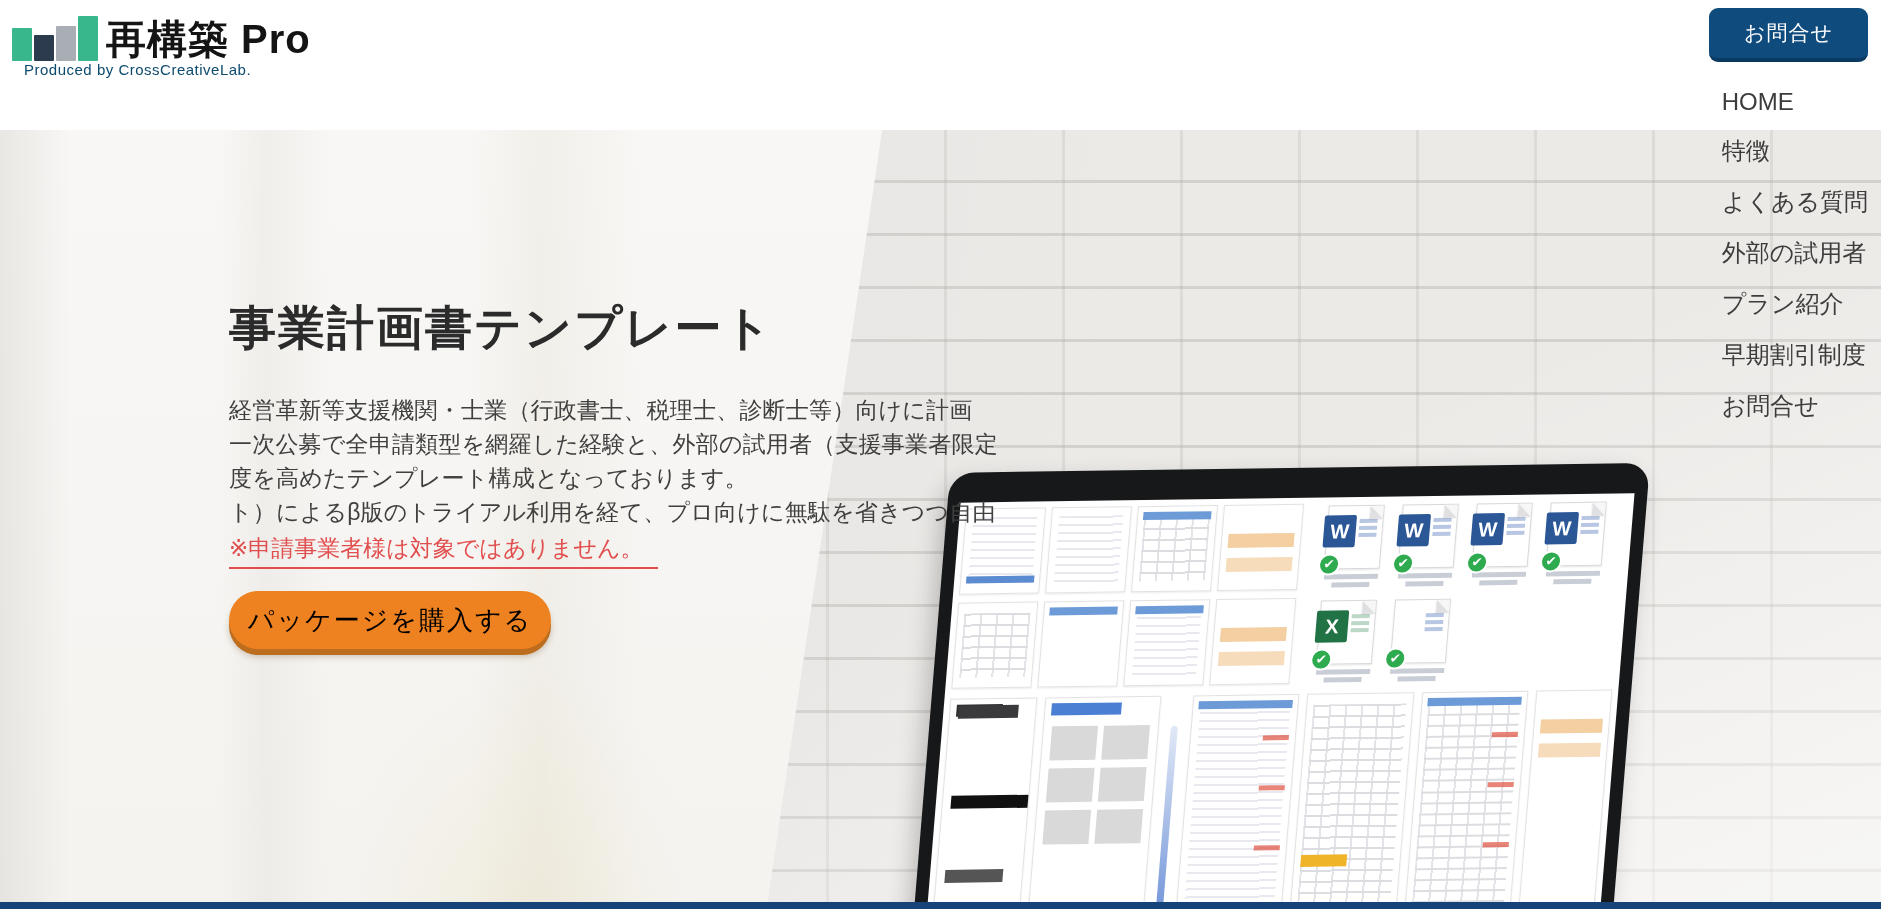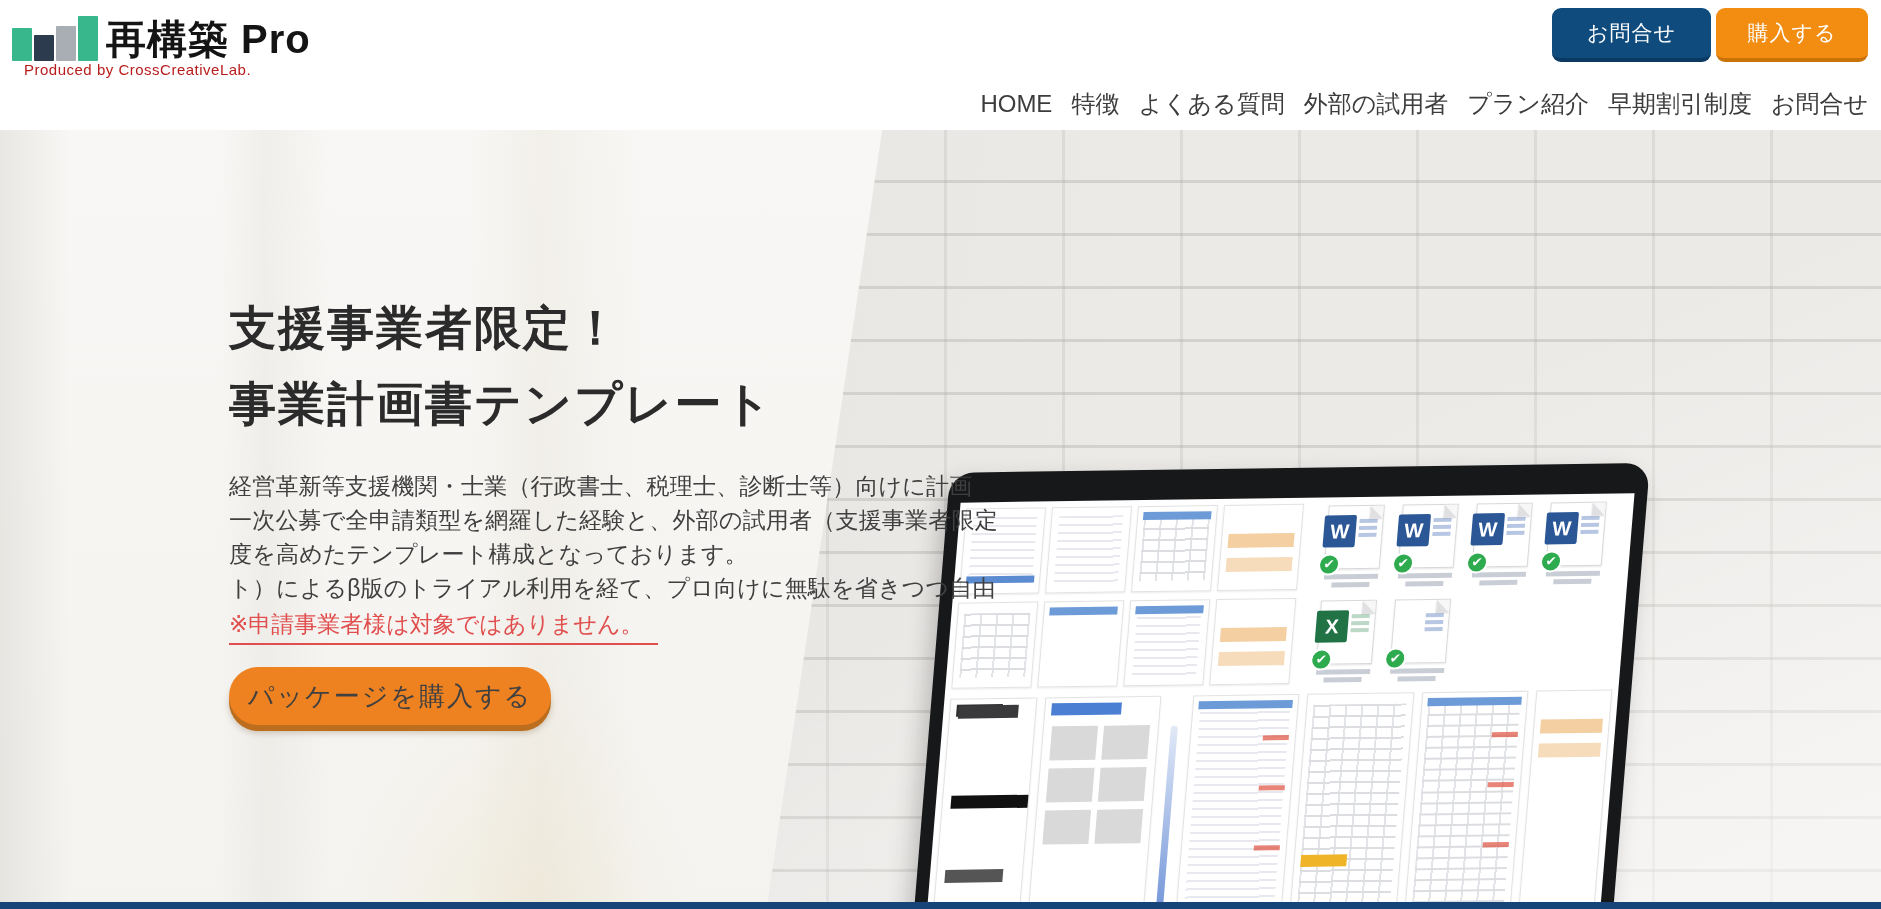--- a/index.html
+++ b/index.html
@@ -26,29 +26,29 @@
   
   .header{position:absolute;left:0;top:0;width:100%;height:130px;background:#fff;z-index:30;}
   .logo{position:absolute;left:10px;top:10px;}
   .logo-bars{position:absolute;left:2px;top:3px;width:88px;height:48px;}
   .logo-bars i{position:absolute;bottom:0;width:20px;border-radius:1px;}
   .logo-bars i:nth-child(1){left:0;height:33px;background:var(--logo-green);}
   .logo-bars i:nth-child(2){left:22px;height:26px;background:var(--logo-navy);}
   .logo-bars i:nth-child(3){left:44px;height:35px;background:var(--logo-gray);}
   .logo-bars i:nth-child(4){left:66px;height:45px;background:var(--logo-green);}
   .logo-title{position:absolute;left:96px;top:2px;font-size:40px;font-weight:800;color:#141414;letter-spacing:1px;white-space:nowrap;}
-  .logo-sub{position:absolute;left:14px;top:51px;font-size:15px;color:#b91c1c;white-space:nowrap;letter-spacing:.5px;}
+  .logo-sub{position:absolute;left:14px;top:51px;font-size:15px;color:#0c4a6e;white-space:nowrap;letter-spacing:.5px;}
 
   .header-buttons{position:absolute;right:13px;top:8px;display:flex;gap:5px;}
   .hbtn{display:flex;align-items:center;justify-content:center;height:54px;border:none;border-radius:9px;
         color:#fff;font-size:21px;font-family:inherit;cursor:pointer;letter-spacing:1px;}
   .hbtn.contact{width:159px;background:var(--navy-button);border-bottom:4px solid var(--navy-button-dark);}
   .hbtn.buy{width:152px;background:var(--orange-button);border-bottom:4px solid var(--orange-button-dark);}
 
-  .main-nav{position:absolute;right:13px;top:88px;display:flex;gap:19px;align-items:baseline;}
+  .main-nav{position:absolute;right:13px;top:88px;display:flex;gap:19px;align-items:baseline;flex-direction:column;}
   .main-nav a{font-size:24px;color:#3c3c3c;text-decoration:none;white-space:nowrap;cursor:pointer;}
 
   
   .hero{position:absolute;left:0;top:130px;width:1881px;height:773px;overflow:hidden;
         background:linear-gradient(180deg,#f8f7f5,#f4f3f0);}
   .bg-left{position:absolute;inset:0;
      background-image:
        linear-gradient(90deg,rgba(200,195,188,.30) 0px,rgba(255,255,255,0) 70px),
        linear-gradient(90deg,rgba(255,255,255,0) 220px,rgba(208,202,192,.18) 265px,rgba(255,255,255,0) 330px),
        linear-gradient(90deg,rgba(255,255,255,0) 470px,rgba(222,214,196,.22) 540px,rgba(255,255,255,0) 640px),
@@ -129,21 +129,21 @@
   .fi-caption i:nth-child(2){width:38px;}
 
   
   .hero-copy{position:absolute;left:229px;top:160px;z-index:10;}
   .hero-heading{font-size:47px;font-weight:800;color:#2b2b2b;line-height:76px;letter-spacing:2px;white-space:nowrap;}
   .hero-paragraph{margin-top:27px;font-size:23px;color:#3f3f3f;line-height:34px;letter-spacing:.2px;}
   .hero-paragraph span{display:block;white-space:nowrap;}
   .hero-note{display:inline-block;margin-top:4px;font-size:23px;color:var(--note-red);
              border-bottom:2px solid var(--note-red);padding-bottom:3px;padding-right:14px;white-space:nowrap;}
   .cta-button{display:flex;align-items:center;justify-content:center;margin-top:22px;width:322px;height:58px;
-             border:none;border-radius:30px;background:var(--cta-orange);color:#404040;font-size:26px;
+             border:none;border-radius:30px;background:var(--cta-orange);color:#000000;font-size:26px;
              font-family:inherit;letter-spacing:2px;cursor:pointer;
              box-shadow:0 6px 0 var(--cta-shadow),0 8px 6px rgba(90,60,20,.25);}
 
   .bottom-bar{position:absolute;left:0;top:902px;width:100%;height:7px;background:var(--bottom-bar);z-index:40;}
 </style>
 </head>
 <body>
 
 <div class="page">
 
@@ -154,21 +154,20 @@
           <i></i>
           <i></i>
           <i></i>
         </div>
       <div class="logo-title">再構築 Pro</div>
       <div class="logo-sub">Produced by CrossCreativeLab.</div>
     </div>
 
     <div class="header-buttons">
       <button class="hbtn contact">お問合せ</button>
-      <button class="hbtn buy">購入する</button>
     </div>
 
     <nav class="main-nav" id="main-nav">
         <a>HOME</a>
         <a>特徴</a>
         <a>よくある質問</a>
         <a>外部の試用者</a>
         <a>プラン紹介</a>
         <a>早期割引制度</a>
         <a>お問合せ</a>
@@ -333,21 +332,20 @@
               </div>
           </div>
           <div class="pg lg pg-orange pg-bluebar" style="width:80px"></div>
         </div>
 
       </div>
     </div>
 
     <div class="hero-copy">
       <div class="hero-heading">
-        <div>支援事業者限定！</div>
         <div>事業計画書テンプレート</div>
       </div>
       <div class="hero-paragraph" id="hero-paragraph">
           <span>経営革新等支援機関・士業（行政書士、税理士、診断士等）向けに計画</span>
           <span>一次公募で全申請類型を網羅した経験と、外部の試用者（支援事業者限定</span>
           <span>度を高めたテンプレート構成となっております。</span>
           <span>ト）によるβ版のトライアル利用を経て、プロ向けに無駄を省きつつ自由</span>
         </div>
       <div><span class="hero-note">※申請事業者様は対象ではありません。</span></div>
       <button class="cta-button">パッケージを購入する</button>

